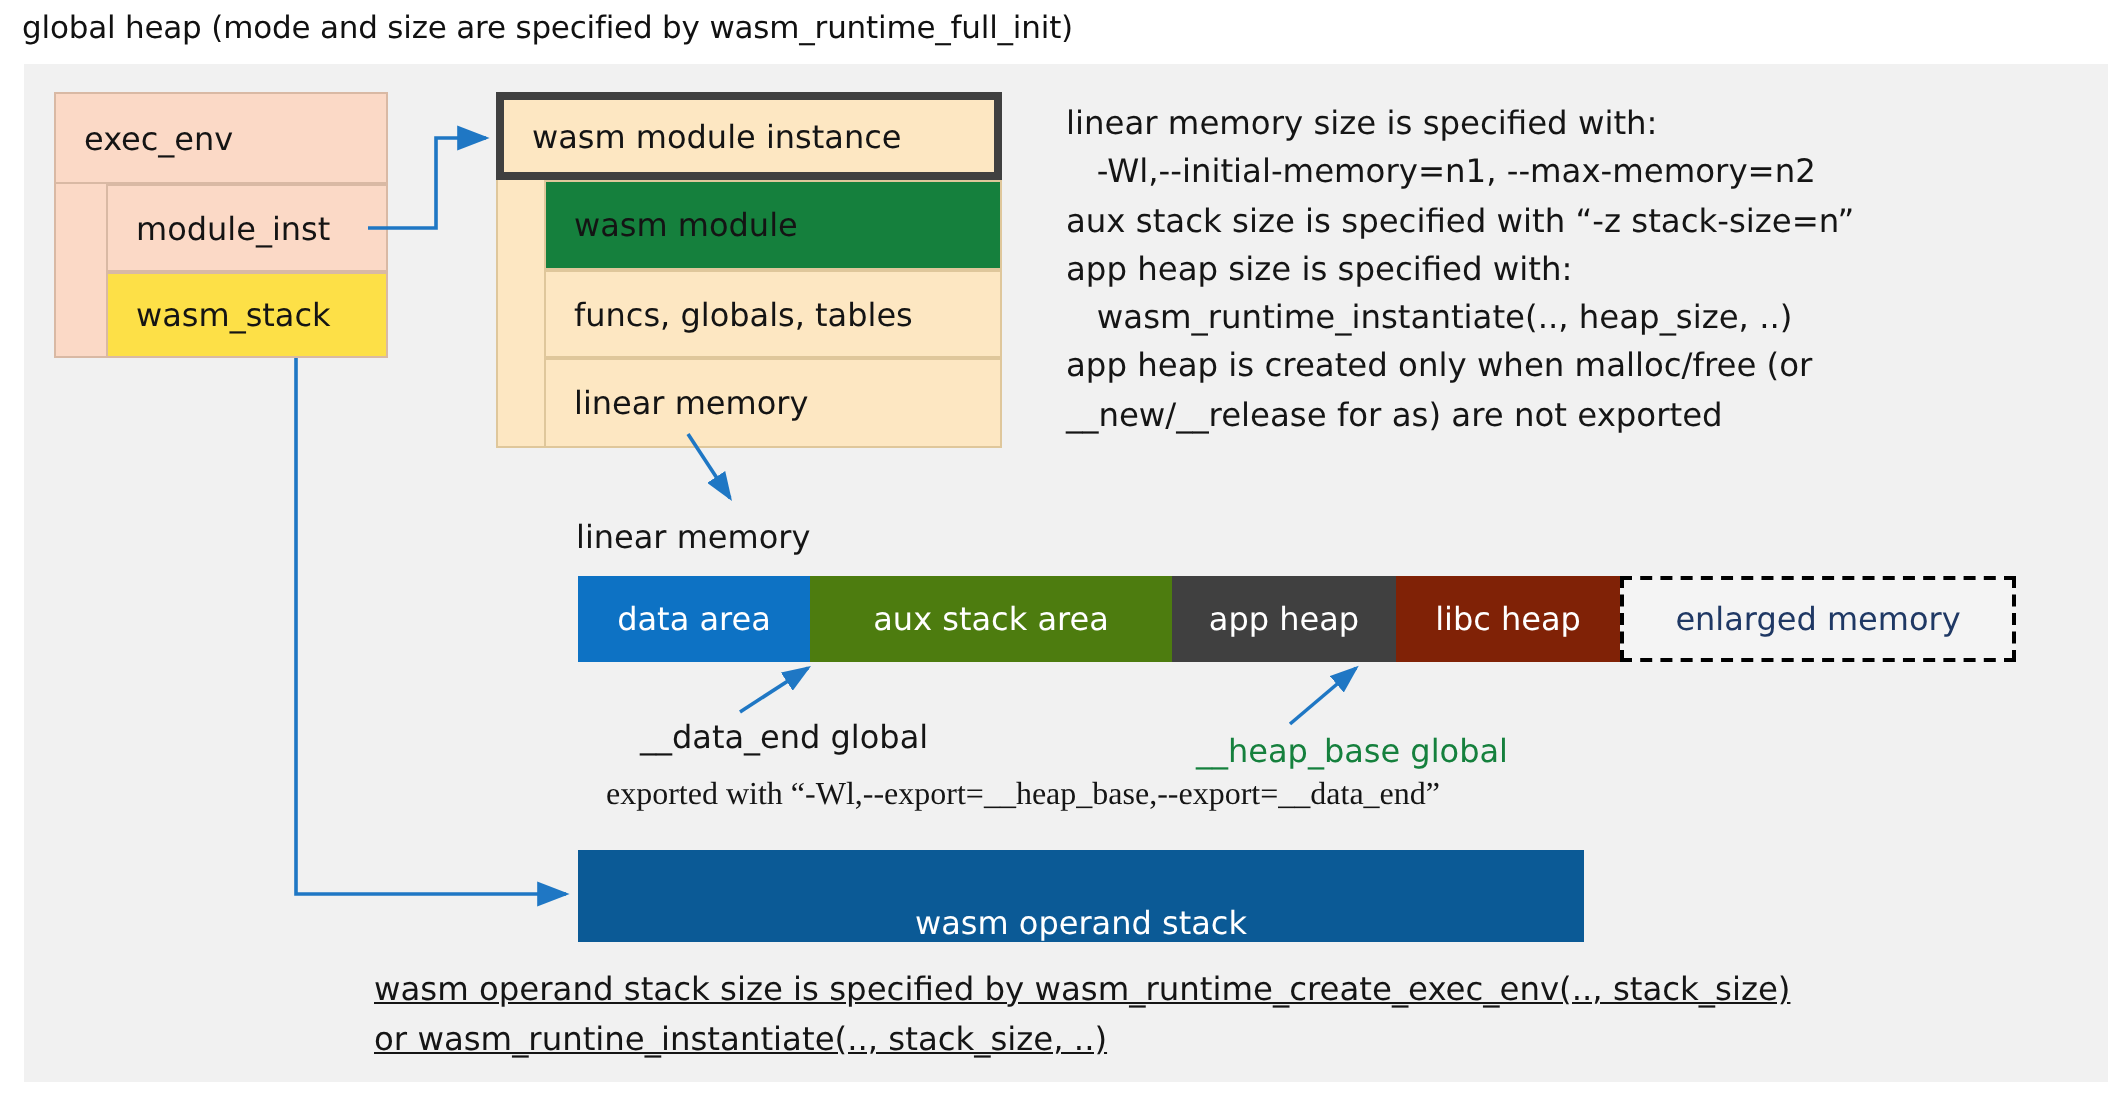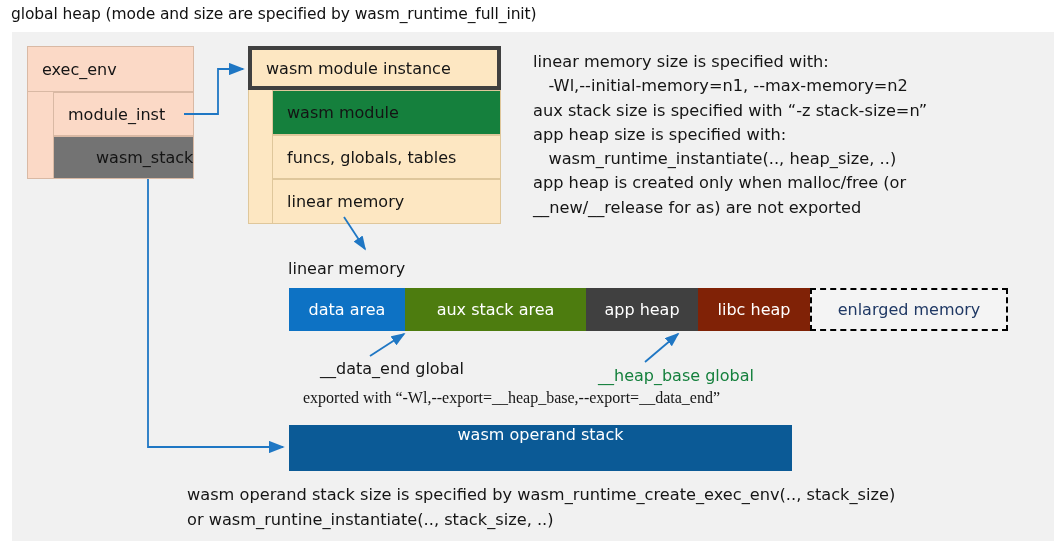--- a/index.html
+++ b/index.html
@@ -68,23 +68,22 @@
   }
   #exec-env-row-module-inst {
     left: 53px; top: 92px;
     width: 141px; height: 44px;
     background: #fbd9c6;
     border: 1px solid #d9b9a4;
   }
   #exec-env-row-wasm-stack {
     left: 53px; top: 136px;
     width: 141px; height: 43px;
-    background: #737373;
-    border: 1px solid #d9b9a4;
-    padding-left: 28px;
+    background: #fde047;
+    border: 1px solid #d9b9a4;
   }
 
   
   #module-instance-box {
     left: 248px; top: 46px;
     width: 253px; height: 178px;
     background: #fde7c2;
     border: 1px solid #dfc79b;
     box-sizing: border-box;
   }
@@ -164,32 +163,33 @@
     left: 303px; top: 389px;
     font-size: 16px; color: #151515; white-space: nowrap; font-family: Liberation Serif, serif;
   }
 
   
   #operand-stack-box {
     left: 289px; top: 425px;
     width: 503px; height: 46px;
     background: #0b5a96;
     display: flex;
-    align-items: flex-start;
+    align-items: flex-end;
     justify-content: center;
     color: #ffffff;
     font-size: 16px;
     white-space: nowrap;
   }
   #operand-stack-notes {
     left: 187px; top: 482px;
     font-size: 16.2px;
     line-height: 25px;
     color: #151515;
     white-space: pre;
+    text-decoration: underline;
   }
 
   svg.overlay {
     position: absolute;
     left: 0; top: 0;
     width: 1054px; height: 547px;
     pointer-events: none;
   }
 </style>
 </head>

